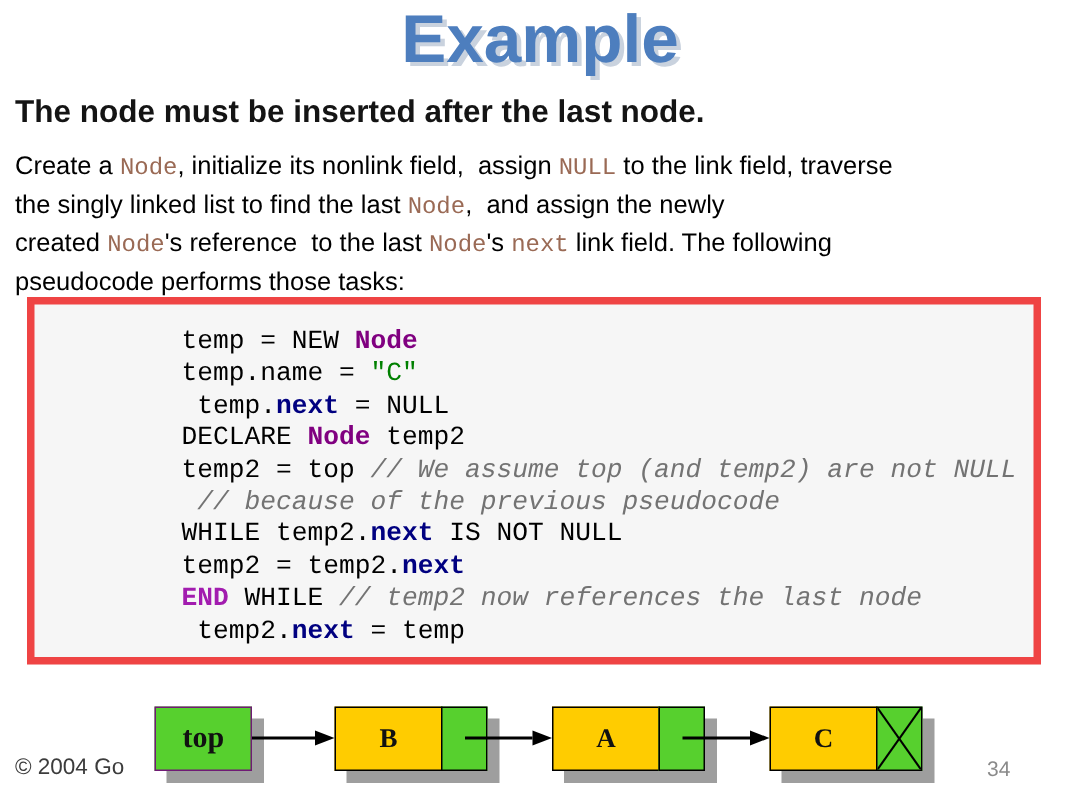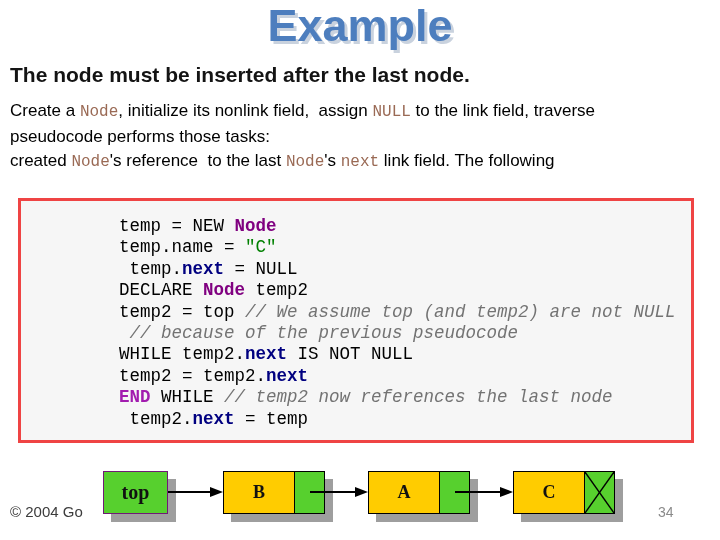--- a/index.html
+++ b/index.html
@@ -16,21 +16,21 @@
     position:absolute; top:63px; left:10px; margin:0;
     font-size:21px; font-weight:bold; color:#141414; white-space:pre;text-align:right;
   }
   .intro { position:absolute; top:99px; left:10px; color:#000; font-size:17px; }
   .intro-line { white-space:pre; line-height:24.5px; }
   .seg-plain { font-family:"Liberation Sans", sans-serif; }
   .seg-code  { font-family:"Liberation Mono", monospace; color:#9a6a55; font-size:0.94em; }
 
   .codebox {
     position:absolute; left:18px; top:198px; width:676px; height:245px;
-    box-sizing:border-box; background:#f6f6f6; border:3px solid #ef4444;
+    box-sizing:border-box; background:#f6f6f6; border:5px solid #ef4444;
     padding:15px 0 0 98px;
     font-family:"Liberation Mono", monospace; font-size:17.5px;
   }
   .code-line { white-space:pre; line-height:21.4px; color:#000; }
   .tok-plain   { color:#000; }
   .tok-type    { color:#800080; font-weight:bold; }
   .tok-string  { color:#008000; }
   .tok-member  { color:#000080; font-weight:bold; }
   .tok-keyword { color:#a21caf; font-weight:bold; }
   .tok-comment { color:#737373; font-style:italic; }
@@ -64,22 +64,23 @@
 </style>
 </head>
 <body>
 
 <div class="slide">
   <h1 class="title">Example</h1>
   <h2 class="heading">The node must be inserted after the last node.</h2>
 
   <div class="intro" id="intro">
       <div class="intro-line"><span class="seg-plain">Create a </span><span class="seg-code">Node</span><span class="seg-plain">, initialize its nonlink field,  assign </span><span class="seg-code">NULL</span><span class="seg-plain"> to the link field, traverse</span></div>
+      <div class="intro-line"><span class="seg-plain">the singly linked list to find the last </span><span class="seg-code">Node</span><span class="seg-plain">,  and assign the newly</span></div>
+      <div class="intro-line"><span class="seg-plain">created </span><span class="seg-code">Node</span><span class="seg-plain">'s reference  to the last </span><span class="seg-code">Node</span><span class="seg-plain">'s </span><span class="seg-code">next</span><span class="seg-plain"> link field. The following</span></div>
       <div class="intro-line"><span class="seg-plain">pseudocode performs those tasks:</span></div>
-      <div class="intro-line"><span class="seg-plain">created </span><span class="seg-code">Node</span><span class="seg-plain">'s reference  to the last </span><span class="seg-code">Node</span><span class="seg-plain">'s </span><span class="seg-code">next</span><span class="seg-plain"> link field. The following</span></div>
     </div>
 
   <div class="codebox" id="codebox">
       <div class="code-line"><span class="tok-plain">temp = NEW </span><span class="tok-type">Node</span></div>
       <div class="code-line"><span class="tok-plain">temp.name = </span><span class="tok-string">"C"</span></div>
       <div class="code-line"><span class="tok-plain"> temp.</span><span class="tok-member">next</span><span class="tok-plain"> = NULL</span></div>
       <div class="code-line"><span class="tok-plain">DECLARE </span><span class="tok-type">Node</span><span class="tok-plain"> temp2</span></div>
       <div class="code-line"><span class="tok-plain">temp2 = top </span><span class="tok-comment">// We assume top (and temp2) are not NULL</span></div>
       <div class="code-line"><span class="tok-plain"> </span><span class="tok-comment">// because of the previous pseudocode</span></div>
       <div class="code-line"><span class="tok-plain">WHILE temp2.</span><span class="tok-member">next</span><span class="tok-plain"> IS NOT NULL</span></div>

